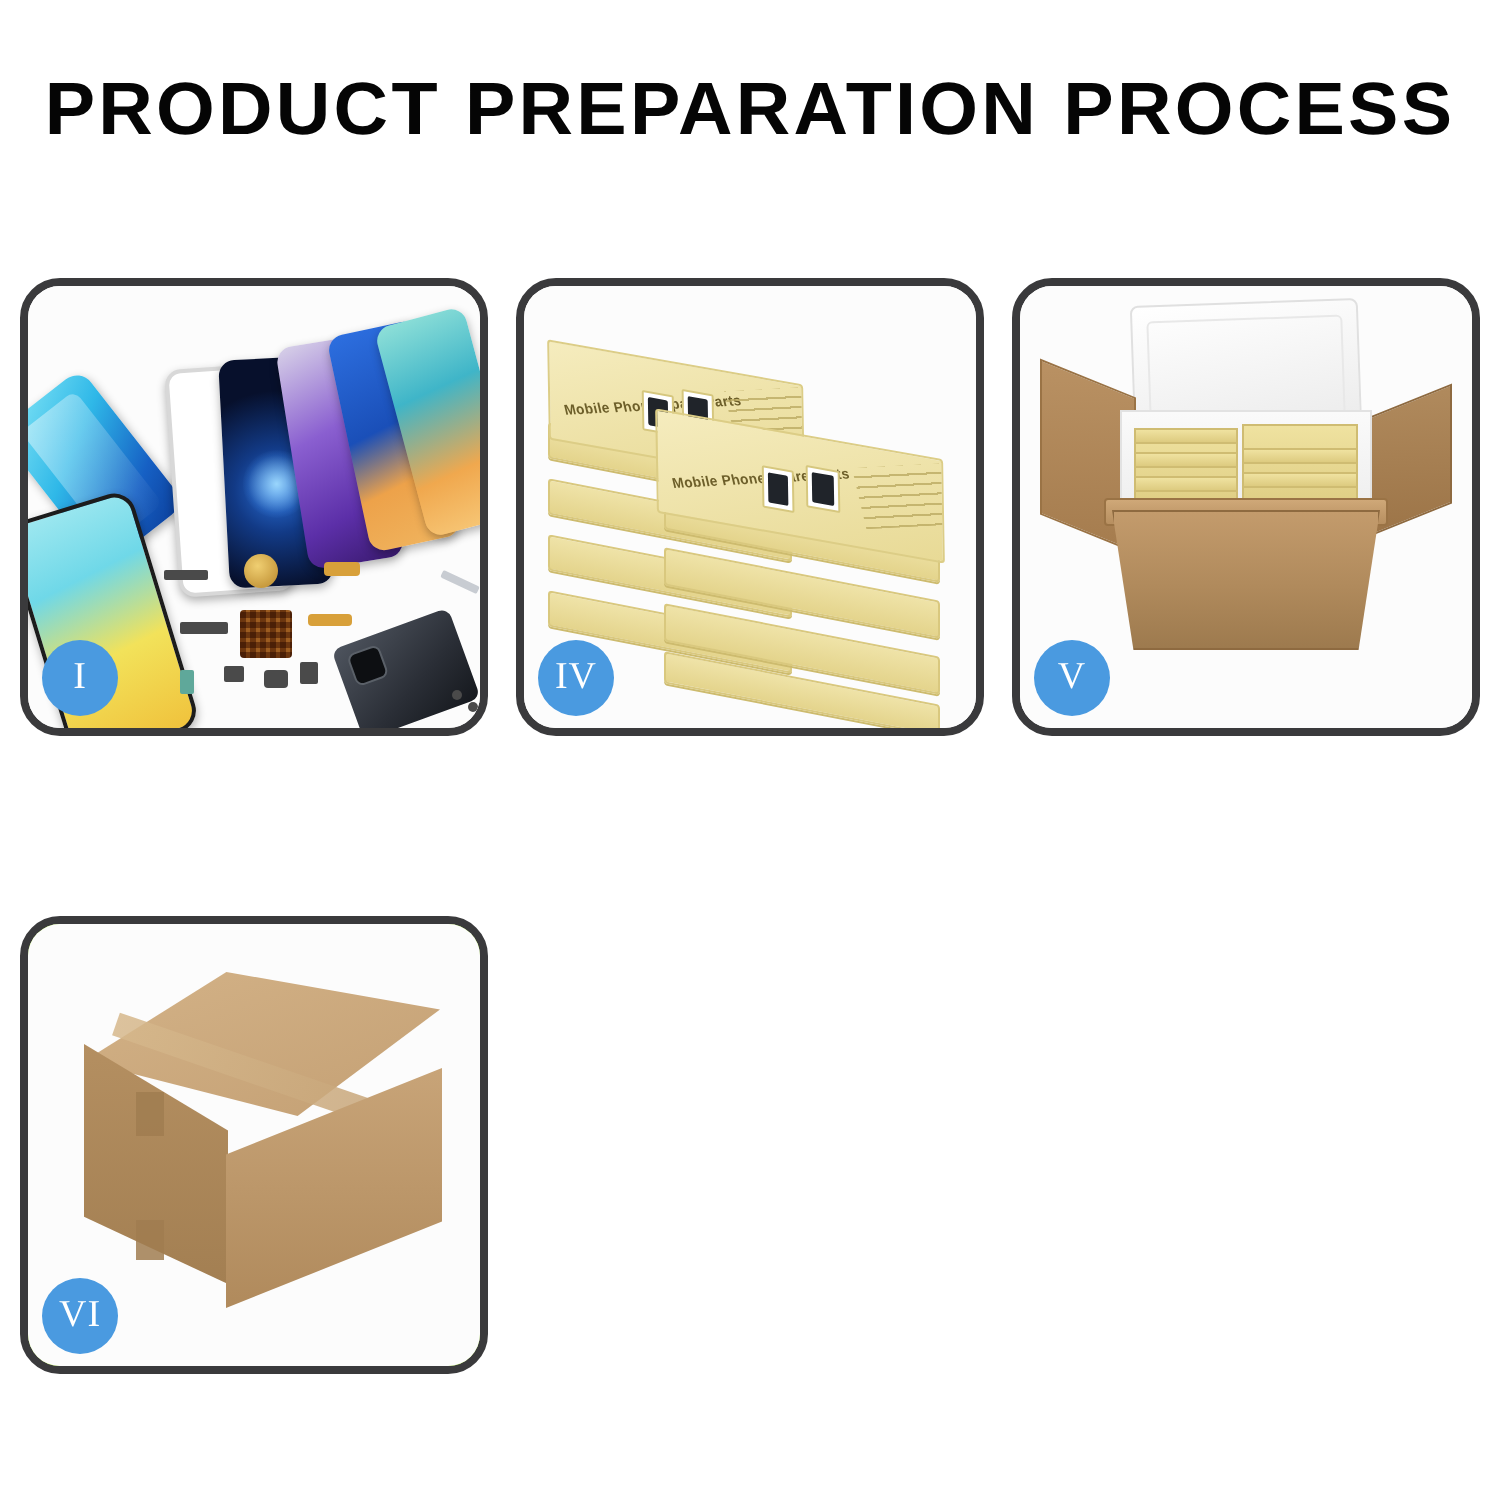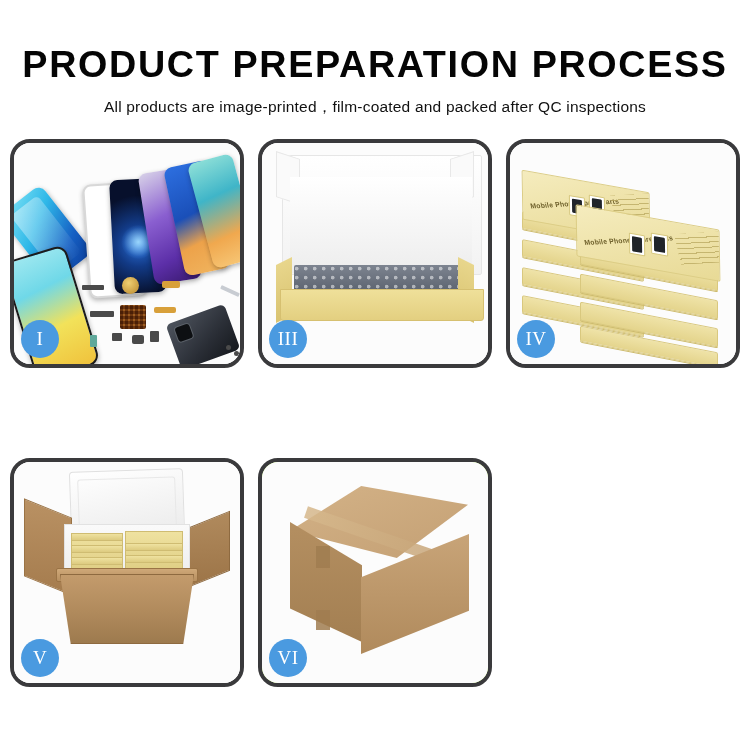--- a/index.html
+++ b/index.html
@@ -4,21 +4,21 @@
 <style>
   html,body{margin:0;padding:0;}
   body{
     width:750px;height:750px;background:#ffffff;
     font-family:"Liberation Sans", sans-serif;
     overflow:hidden;position:relative;
   }
   .page{width:750px;height:750px;position:relative;}
 
   
-  .header{padding-top:46px;text-align:center;}
+  .header{padding-top:36px;text-align:center;}
   .title{
     font-size:37px;font-weight:bold;color:#050505;
     letter-spacing:1.6px;line-height:1.05;
     font-family:"Liberation Sans", sans-serif;
     transform:scaleX(1.02);
   }
   .subtitle{
     margin-top:12px;font-size:15.5px;color:#111;
     letter-spacing:.2px;font-weight:normal;
   }
@@ -203,21 +203,20 @@
     transform:rotate(19deg);transform-origin:left center;}
   .seam{position:absolute;background:#a07c50;opacity:.85;}
 </style>
 </head>
 <body>
 
 <div class="page">
 
   <div class="header">
     <div class="title">PRODUCT PREPARATION PROCESS</div>
-    <div class="subtitle">All products are image-printed，film-coated and packed after QC inspections</div>
   </div>
 
   <div class="grid">
 
     <div class="panel p1">
       <div class="stage">
         <div class="ph ph-wrap"></div>
         <div class="ph ph-white"></div>
         <div class="ph ph-dark"></div>
         <div class="ph ph-purple"></div>
@@ -238,33 +237,20 @@
           <div class="pt back" style="left:96px;top:42px;"></div>
           <div class="pt" style="left:150px;top:74px;width:5px;height:5px;border-radius:50%;"></div>
           <div class="pt" style="left:158px;top:80px;width:5px;height:5px;border-radius:50%;"></div>
           <div class="pt" style="left:144px;top:18px;width:20px;height:4px;background:#c8ccd2;transform:rotate(25deg);"></div>
         </div>
       </div>
       <div class="badge">I</div>
     </div>
 
 
-    <div class="panel p3">
-      <div class="stage">
-        <div class="lidback"></div>
-        <div class="lidflapL"></div>
-        <div class="lidflapR"></div>
-        <div class="foam"></div>
-        <div class="trayfill"></div>
-        <div class="trayendL"></div>
-        <div class="trayendR"></div>
-        <div class="trayfront"></div>
-      </div>
-      <div class="badge">III</div>
-    </div>
 
     <div class="panel p4">
       <div class="stage">
         <div class="stack">
 
           <div class="sbox" style="left:2px;top:60px;width:120px;height:16px;transform:skewY(11deg);"></div>
           <div class="sbox" style="left:2px;top:88px;width:120px;height:16px;transform:skewY(11deg);"></div>
           <div class="sbox" style="left:2px;top:116px;width:120px;height:16px;transform:skewY(11deg);"></div>
           <div class="sbox" style="left:2px;top:144px;width:120px;height:16px;transform:skewY(11deg);"></div>
 

